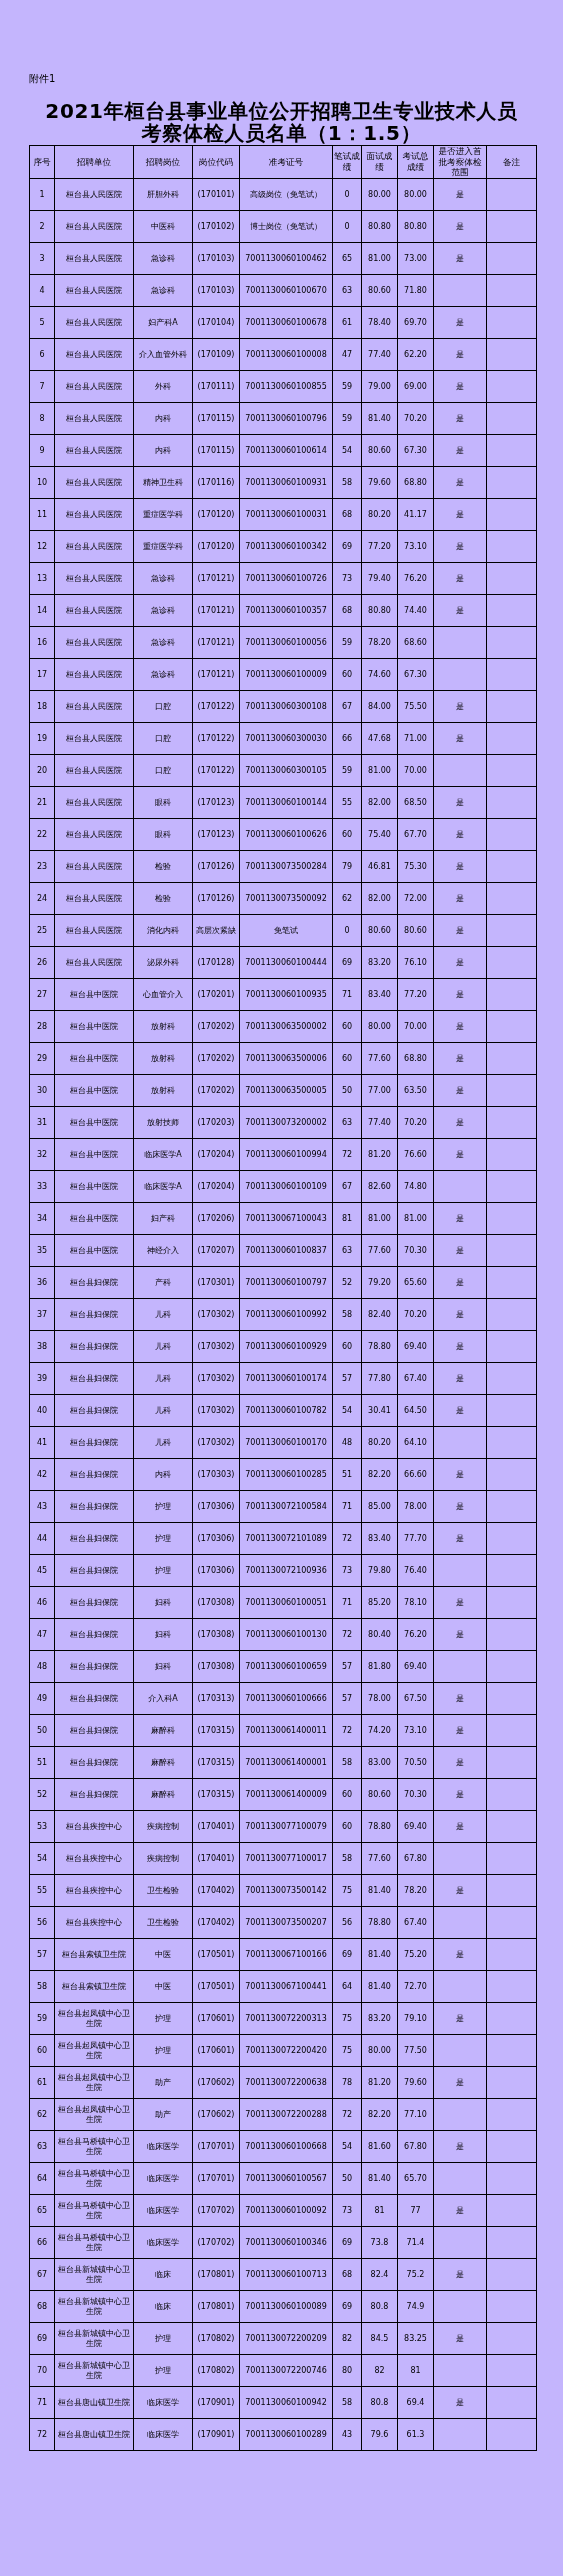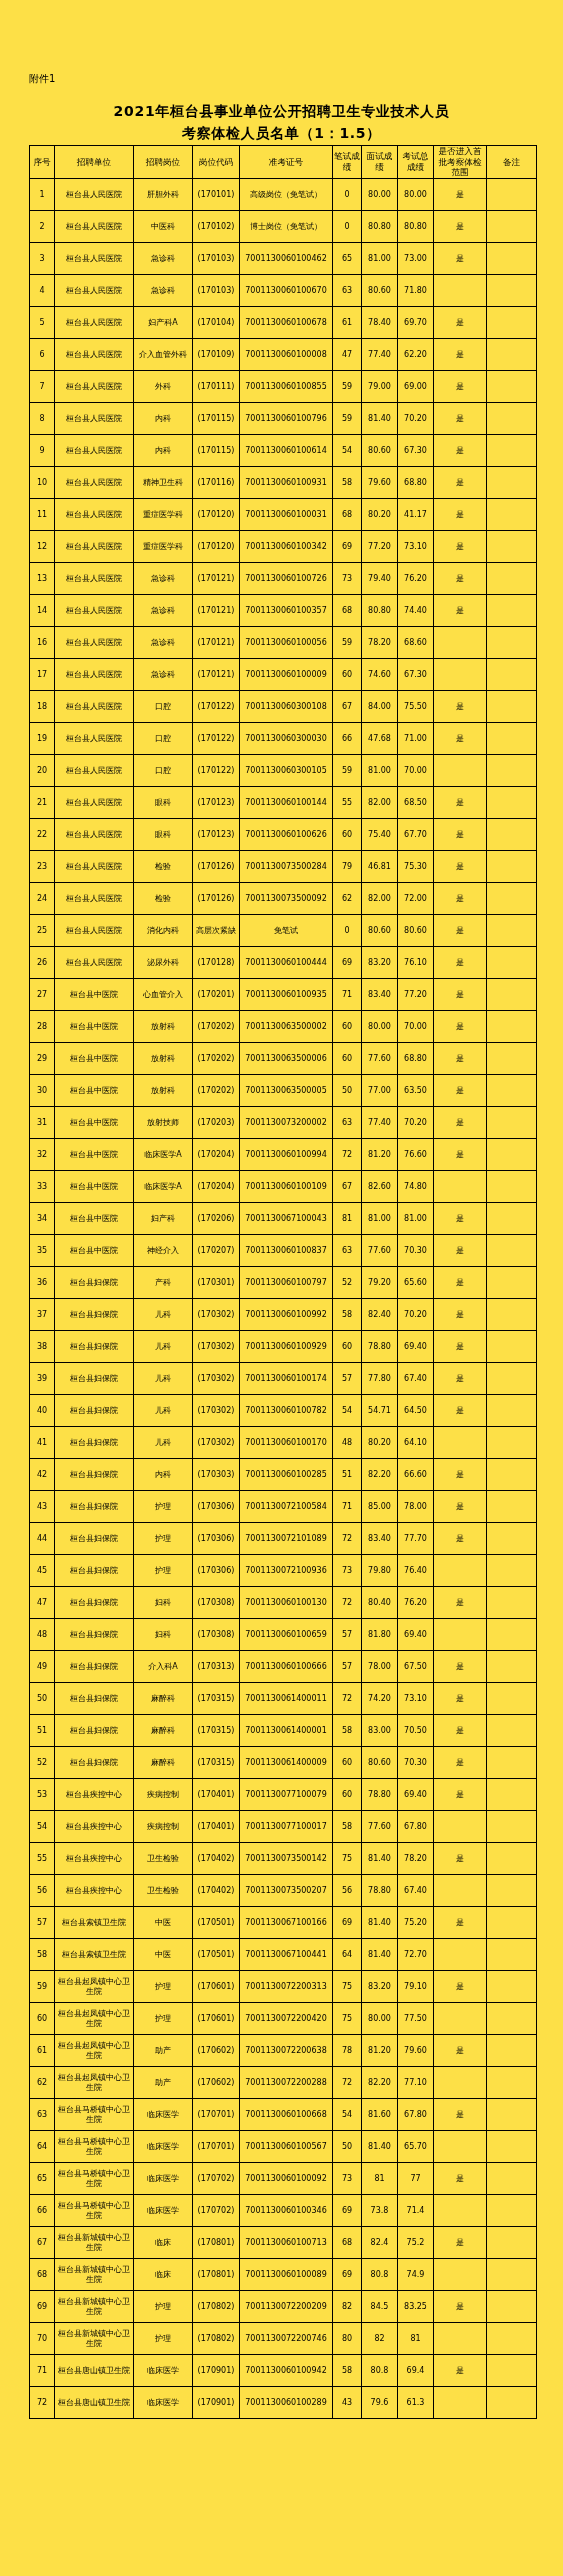--- a/index.html
+++ b/index.html
@@ -6,38 +6,38 @@
     margin: 0;
     padding: 0;
     background: #ffffff;
     color: #000000;
     font-family: "DejaVu Sans", sans-serif;
   }
   .page {
     position: relative;
     width: 563px;
     height: 2576px;
-    background: #fde047;
+    background: #c4b5fd;
     overflow: hidden;
   }
   .attachment {
     position: absolute;
     left: 29px;
     top: 72px;
     font-size: 10px;
     line-height: 13px;
   }
   .title-block {
     position: absolute;
     left: 0;
     top: 101px;
     width: 563px;
     text-align: center;
     font-weight: bold;
-    font-size: 14px;
+    font-size: 20px;
     line-height: 21.5px;
     letter-spacing: 0.7px;
   }
   table.roster {
     position: absolute;
     left: 29px;
     top: 145px;
     width: 507px;
     border-collapse: collapse;
     table-layout: fixed;
@@ -564,21 +564,21 @@
           <td>是</td>
           <td></td>
         </tr>
         <tr>
           <td>40</td>
           <td>桓台县妇保院</td>
           <td>儿科</td>
           <td>(170302)</td>
           <td>7001130060100782</td>
           <td>54</td>
-          <td>54.71</td>
+          <td>30.41</td>
           <td>64.50</td>
           <td>是</td>
           <td></td>
         </tr>
         <tr>
           <td>41</td>
           <td>桓台县妇保院</td>
           <td>儿科</td>
           <td>(170302)</td>
           <td>7001130060100170</td>
@@ -627,20 +627,32 @@
         <tr>
           <td>45</td>
           <td>桓台县妇保院</td>
           <td>护理</td>
           <td>(170306)</td>
           <td>7001130072100936</td>
           <td>73</td>
           <td>79.80</td>
           <td>76.40</td>
           <td></td>
+          <td></td>
+        </tr>
+        <tr>
+          <td>46</td>
+          <td>桓台县妇保院</td>
+          <td>妇科</td>
+          <td>(170308)</td>
+          <td>7001130060100051</td>
+          <td>71</td>
+          <td>85.20</td>
+          <td>78.10</td>
+          <td>是</td>
           <td></td>
         </tr>
         <tr>
           <td>47</td>
           <td>桓台县妇保院</td>
           <td>妇科</td>
           <td>(170308)</td>
           <td>7001130060100130</td>
           <td>72</td>
           <td>80.40</td>

